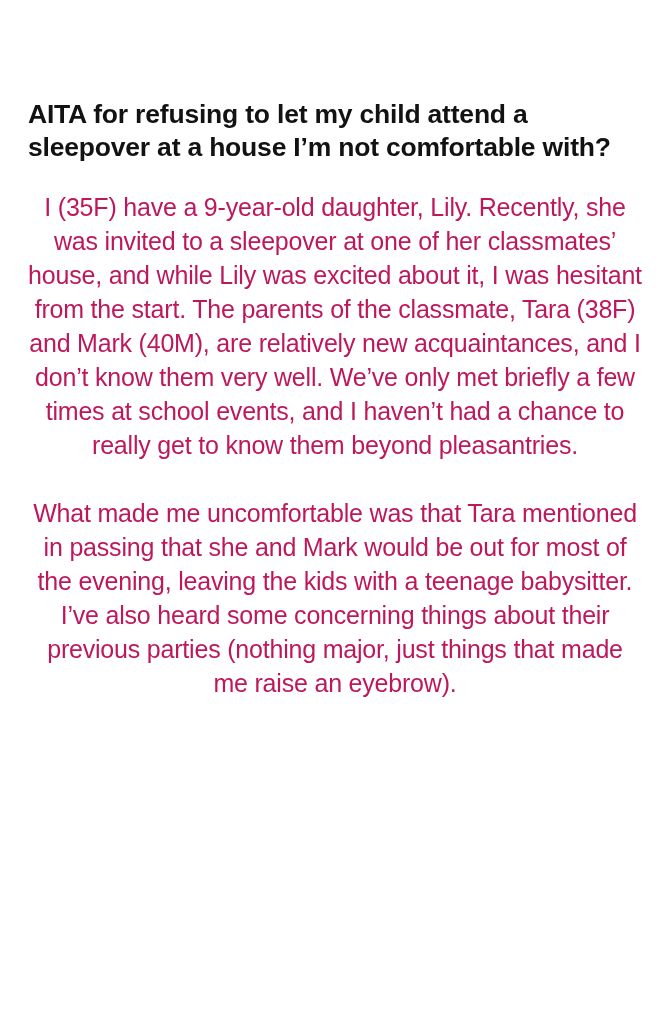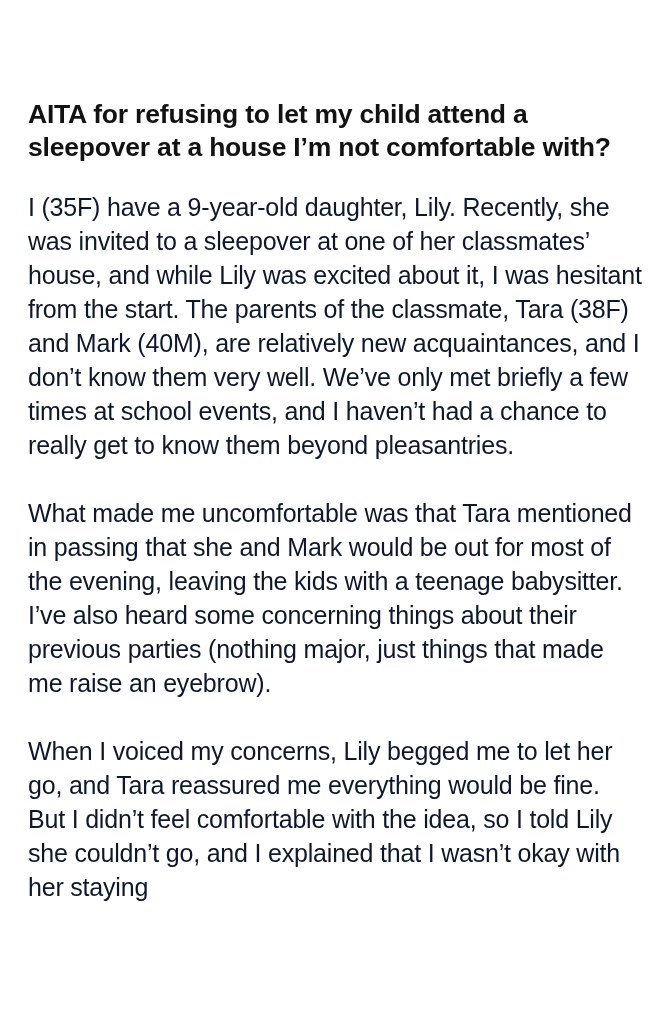--- a/index.html
+++ b/index.html
@@ -33,32 +33,32 @@
     font-weight: bold;
     letter-spacing: -0.2px;
     margin: 0 0 26px 0;
     color: #121212;
   }
   .post-body p {
     font-size: 25px;
     line-height: 34px;
     margin: 0 0 34px 0;
     letter-spacing: -0.2px;
-    color: #0f172a;
+    color: #be185d;
     font-weight: 400;
+    text-align: center;
   }
   .post-body p:last-child {
     margin-bottom: 0;
   }
 </style>
 </head>
 <body>
 
 <div class="page">
   <div class="content">
     <h1 class="post-title">AITA for refusing to let my child attend a sleepover at a house I’m not comfortable with?</h1>
     <div class="post-body">
       <p>I (35F) have a 9-year-old daughter, Lily. Recently, she was invited to a sleepover at one of her classmates’ house, and while Lily was excited about it, I was hesitant from the start. The parents of the classmate, Tara (38F) and Mark (40M), are relatively new acquaintances, and I don’t know them very well. We’ve only met briefly a few times at school events, and I haven’t had a chance to really get to know them beyond pleasantries.</p>
       <p>What made me uncomfortable was that Tara mentioned in passing that she and Mark would be out for most of the evening, leaving the kids with a teenage babysitter. I’ve also heard some concerning things about their previous parties (nothing major, just things that made me raise an eyebrow).</p>
-      <p>When I voiced my concerns, Lily begged me to let her go, and Tara reassured me everything would be fine. But I didn’t feel comfortable with the idea, so I told Lily she couldn’t go, and I explained that I wasn’t okay with her staying</p>
     </div>
   </div>
 </div>
 
 </body></html>

